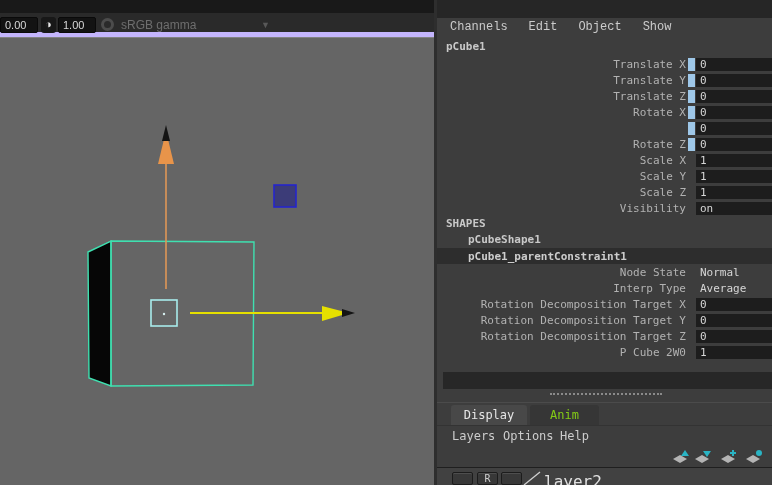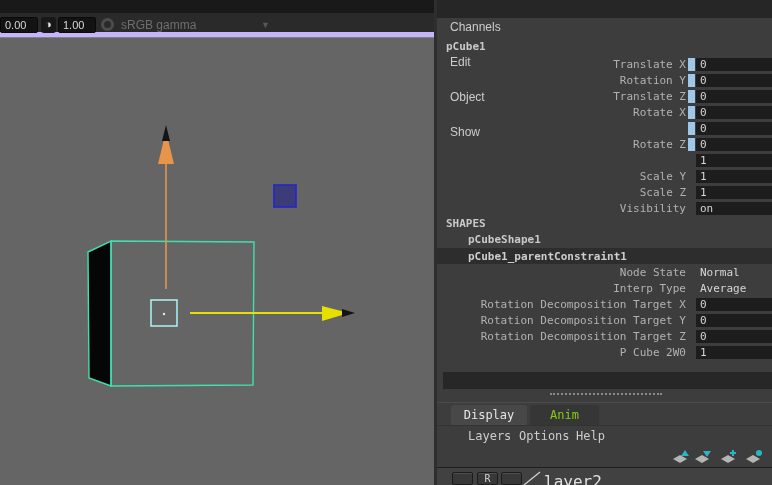--- a/index.html
+++ b/index.html
@@ -48,21 +48,21 @@
   .split-handle { position:absolute; left:113px; top:393px; width:112px; height:4px;
                   border-top:2px dotted #8a8a8a; }
 
   
   .layer-sec { position:absolute; left:0; top:402px; width:335px; height:83px; border-top:1px solid #4b4b4b; }
   .tab { position:absolute; top:2px; height:20px; font-size:12px; text-align:center; line-height:20px;
          border-radius:3px 3px 0 0; }
   .tab.active { left:14px; width:76px; background:#484848; color:#e6e6e6; }
   .tab.inactive { left:93px; width:69px; background:#363636; color:#84cc16; }
   .tab-underline { position:absolute; left:0; top:22px; width:335px; height:1px; background:#333333; }
-  .le-menu { position:absolute; top:26px; color:#cccccc; font-size:12px;margin-left:16px; }
+  .le-menu { position:absolute; top:26px; color:#cccccc; font-size:12px; }
   .le-btn { position:absolute; top:46px; width:20px; height:17px; }
   .layer-row { position:absolute; left:0; top:64px; width:335px; height:19px; background:#414141;
                border-top:1px solid #1f1f1f; }
   .lr-box { position:absolute; top:4px; width:21px; height:13px; background:#383838;
             border:1px solid #1c1c1c; border-radius:2px; color:#cfcfcf; font-size:10px;
             text-align:center; line-height:12px; box-shadow: inset 0 1px 0 #4e4e4e; }
   .lr-name { position:absolute; left:107px; top:4px; color:#e0e0e0; font-size:16px; }
   .win-icon { position:absolute; top:1px; width:17px; height:16px; }
 </style>
 </head>
@@ -116,37 +116,37 @@
         <rect x="274" y="185" width="22" height="22" fill="#3c3c78" stroke-width="1.6" stroke="#2525cc"></rect>
       </g>
     </svg>
   </div>
 
   <div class="divider"></div>
 
   <div class="panel mono">
     <div class="panel-top"></div>
 
-    <div class="cb-menus" style="font-family:Liberation Sans, sans-serif;flex-direction:column;">
+    <div class="cb-menus" style="font-family:Liberation Mono, monospace;">
       <span class="cb-menu">Channels</span>
       <span class="cb-menu">Edit</span>
       <span class="cb-menu">Object</span>
       <span class="cb-menu">Show</span>
     </div>
 
     <span class="node-name">pCube1</span>
 
     <div class="cb-rows" style="top:57px;">
       <div class="cb-row">
         <span class="cb-label">Translate X</span>
         <span class="key-ind"></span>
         <span class="cb-field">0</span>
       </div>
       <div class="cb-row">
-        <span class="cb-label">Rotation Y</span>
+        <span class="cb-label">Translate Y</span>
         <span class="key-ind"></span>
         <span class="cb-field">0</span>
       </div>
       <div class="cb-row">
         <span class="cb-label">Translate Z</span>
         <span class="key-ind"></span>
         <span class="cb-field">0</span>
       </div>
       <div class="cb-row">
         <span class="cb-label">Rotate X</span>
@@ -156,20 +156,21 @@
       <div class="cb-row">
         <span class="key-ind"></span>
         <span class="cb-field">0</span>
       </div>
       <div class="cb-row">
         <span class="cb-label">Rotate Z</span>
         <span class="key-ind"></span>
         <span class="cb-field">0</span>
       </div>
       <div class="cb-row">
+        <span class="cb-label">Scale X</span>
         <span class="cb-field">1</span>
       </div>
       <div class="cb-row">
         <span class="cb-label">Scale Y</span>
         <span class="cb-field">1</span>
       </div>
       <div class="cb-row">
         <span class="cb-label">Scale Z</span>
         <span class="cb-field">1</span>
       </div>

